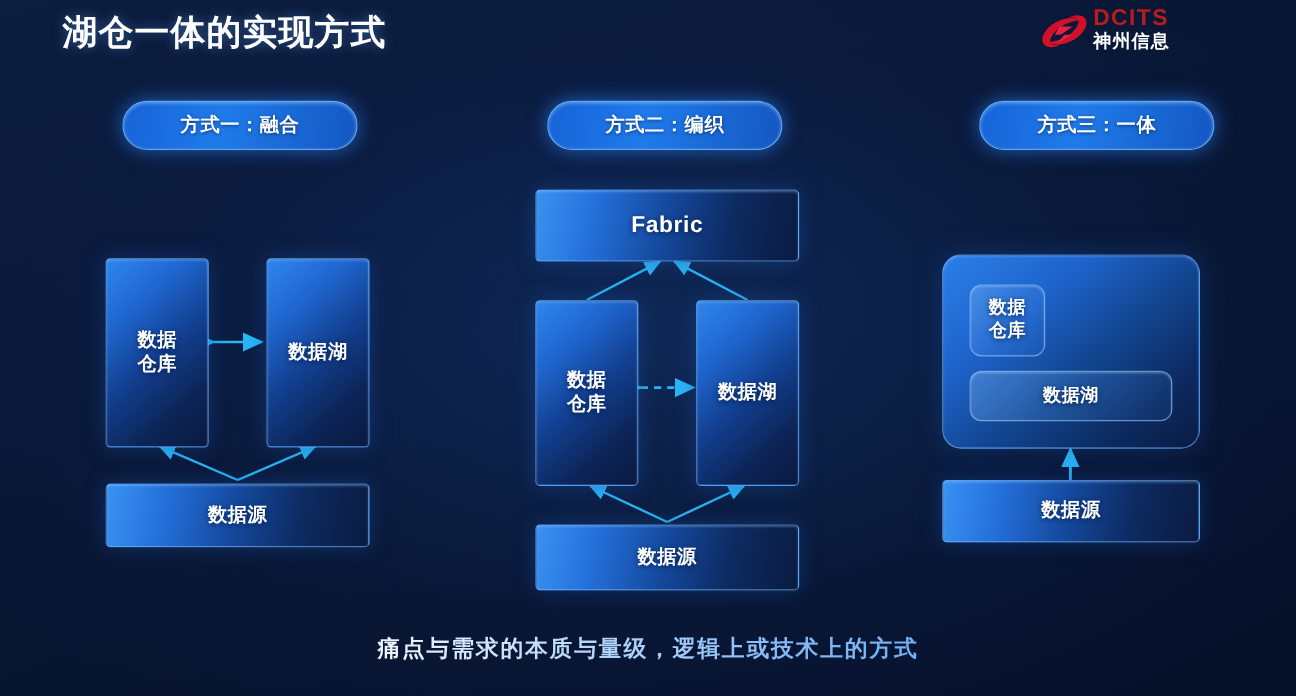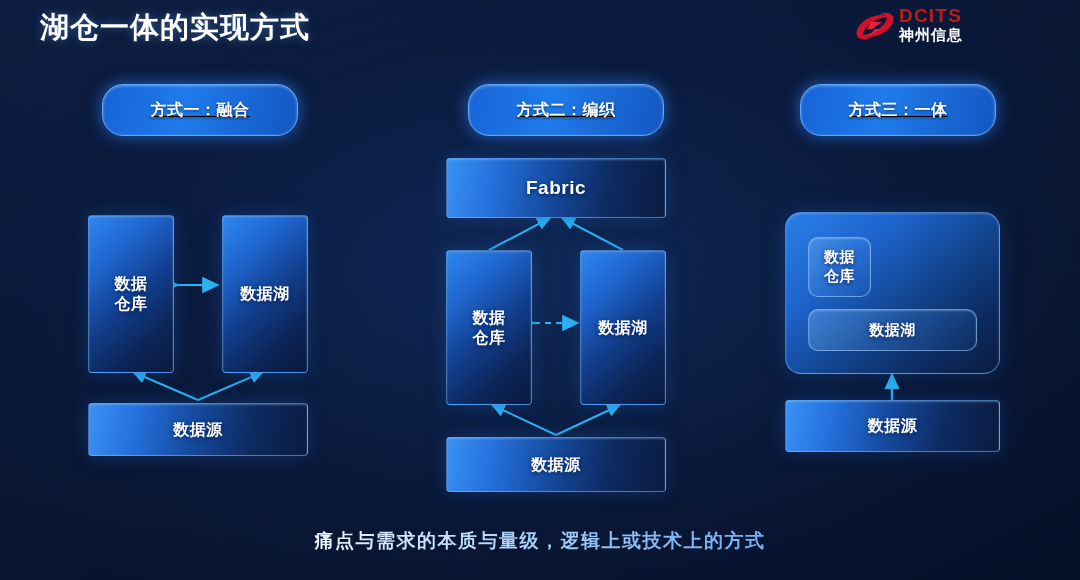--- a/index.html
+++ b/index.html
@@ -6,21 +6,21 @@
   html,body { width:1080px; height:580px; overflow:hidden; }
   body {
     font-family:"Liberation Sans","DejaVu Sans",sans-serif;
     background:
       radial-gradient(ellipse 900px 520px at 50% 48%, rgba(20,55,115,0.55) 0%, rgba(12,32,75,0.30) 45%, rgba(7,20,52,0) 75%),
       linear-gradient(160deg,#0c1d3f 0%,#0a1838 28%,#081530 60%,#060f28 100%);
     position:relative;
   }
 
   
-  .header { position:absolute; top:0; left:0; width:989px; height:62px; }
+  .header { position:absolute; top:0; left:12px; width:989px; height:62px; }
   .page-title {
     position:absolute; left:40px; top:8px;
     font-size:29px; font-weight:bold; color:#ffffff;
     letter-spacing:1px;
     text-shadow:0 0 10px rgba(110,175,255,.45);
   }
   .logo { position:absolute; right:14px; top:6px; width:122px; height:42px; }
   .logo-mark { position:absolute; left:0; top:4px; width:44px; height:32px; }
   .logo-txt { position:absolute; left:46px; top:0px; }
   .logo-en {
@@ -28,30 +28,30 @@
     font-family:"Liberation Sans",sans-serif; line-height:20px;
   }
   .logo-cn {
     font-size:15px; font-weight:bold; color:#ffffff; letter-spacing:1px;
     line-height:15px; margin-top:1px;
   }
 
   
   .col { position:absolute; top:84px; width:300px; }
   .col-1 { left:50px; }
-  .col-2 { left:416px; }
-  .col-3 { left:748px; }
+  .col-2 { left:404px; }
+  .col-3 { left:764px; }
 
   .pill {
-    position:relative; width:196px; height:52px; margin:0 auto;
+    position:relative; width:196px; height:41px; margin:0 auto;
     border-radius:21px;
     background:linear-gradient(100deg,#1763d8 0%,#1f7bea 42%,#1457c2 100%);
     border:1px solid #5fa7f5;
     box-shadow:0 0 16px rgba(40,120,230,.75), inset 0 1px 3px rgba(160,210,255,.55);
-    display:flex; align-items:center; justify-content:center;text-decoration:underline;
+    display:flex; align-items:center; justify-content:center;
   }
   .pill span {
     font-size:16px; font-weight:bold; color:#ffffff; letter-spacing:.5px;
     text-shadow:0 1px 3px rgba(0,30,80,.7);
   }
 
   
   .stage { position:absolute; left:0; top:0; width:1080px; height:580px; pointer-events:none; }
 
   

